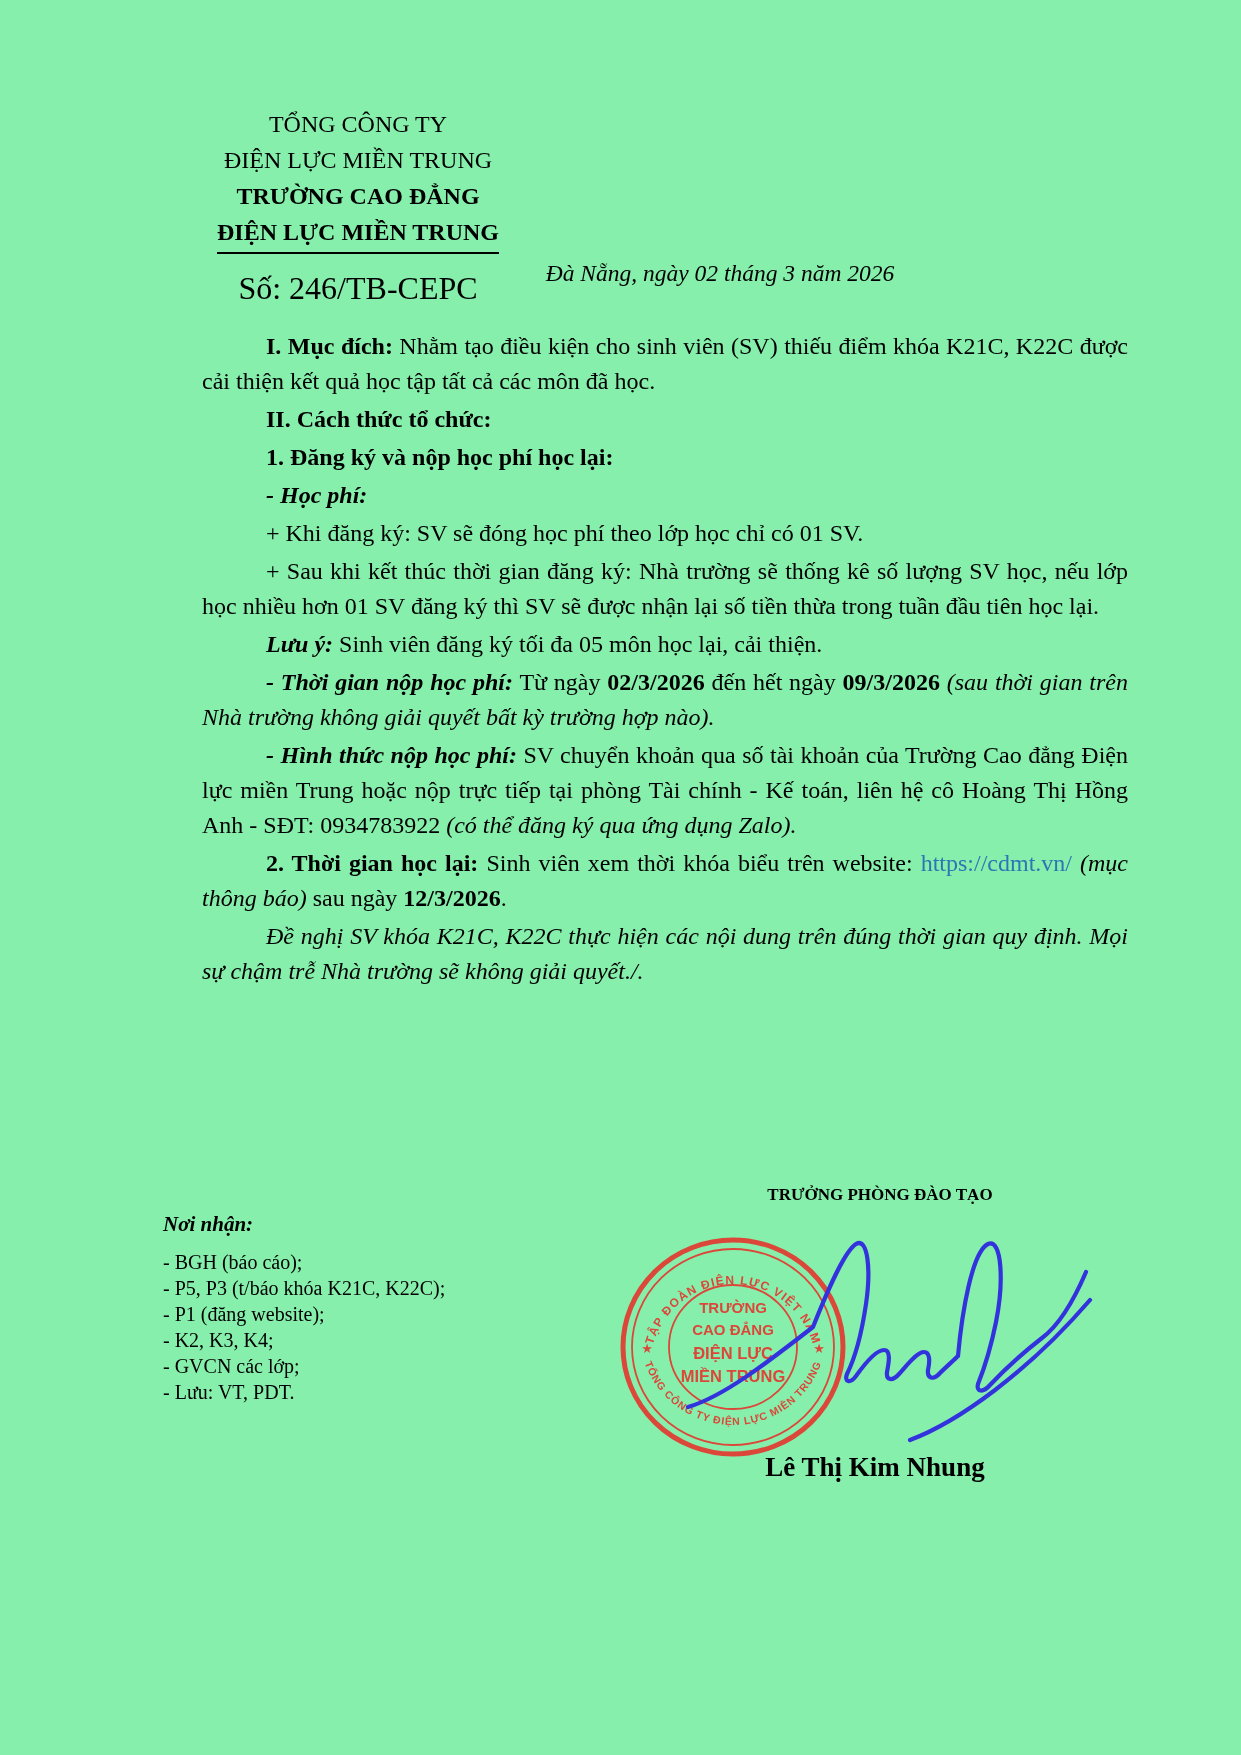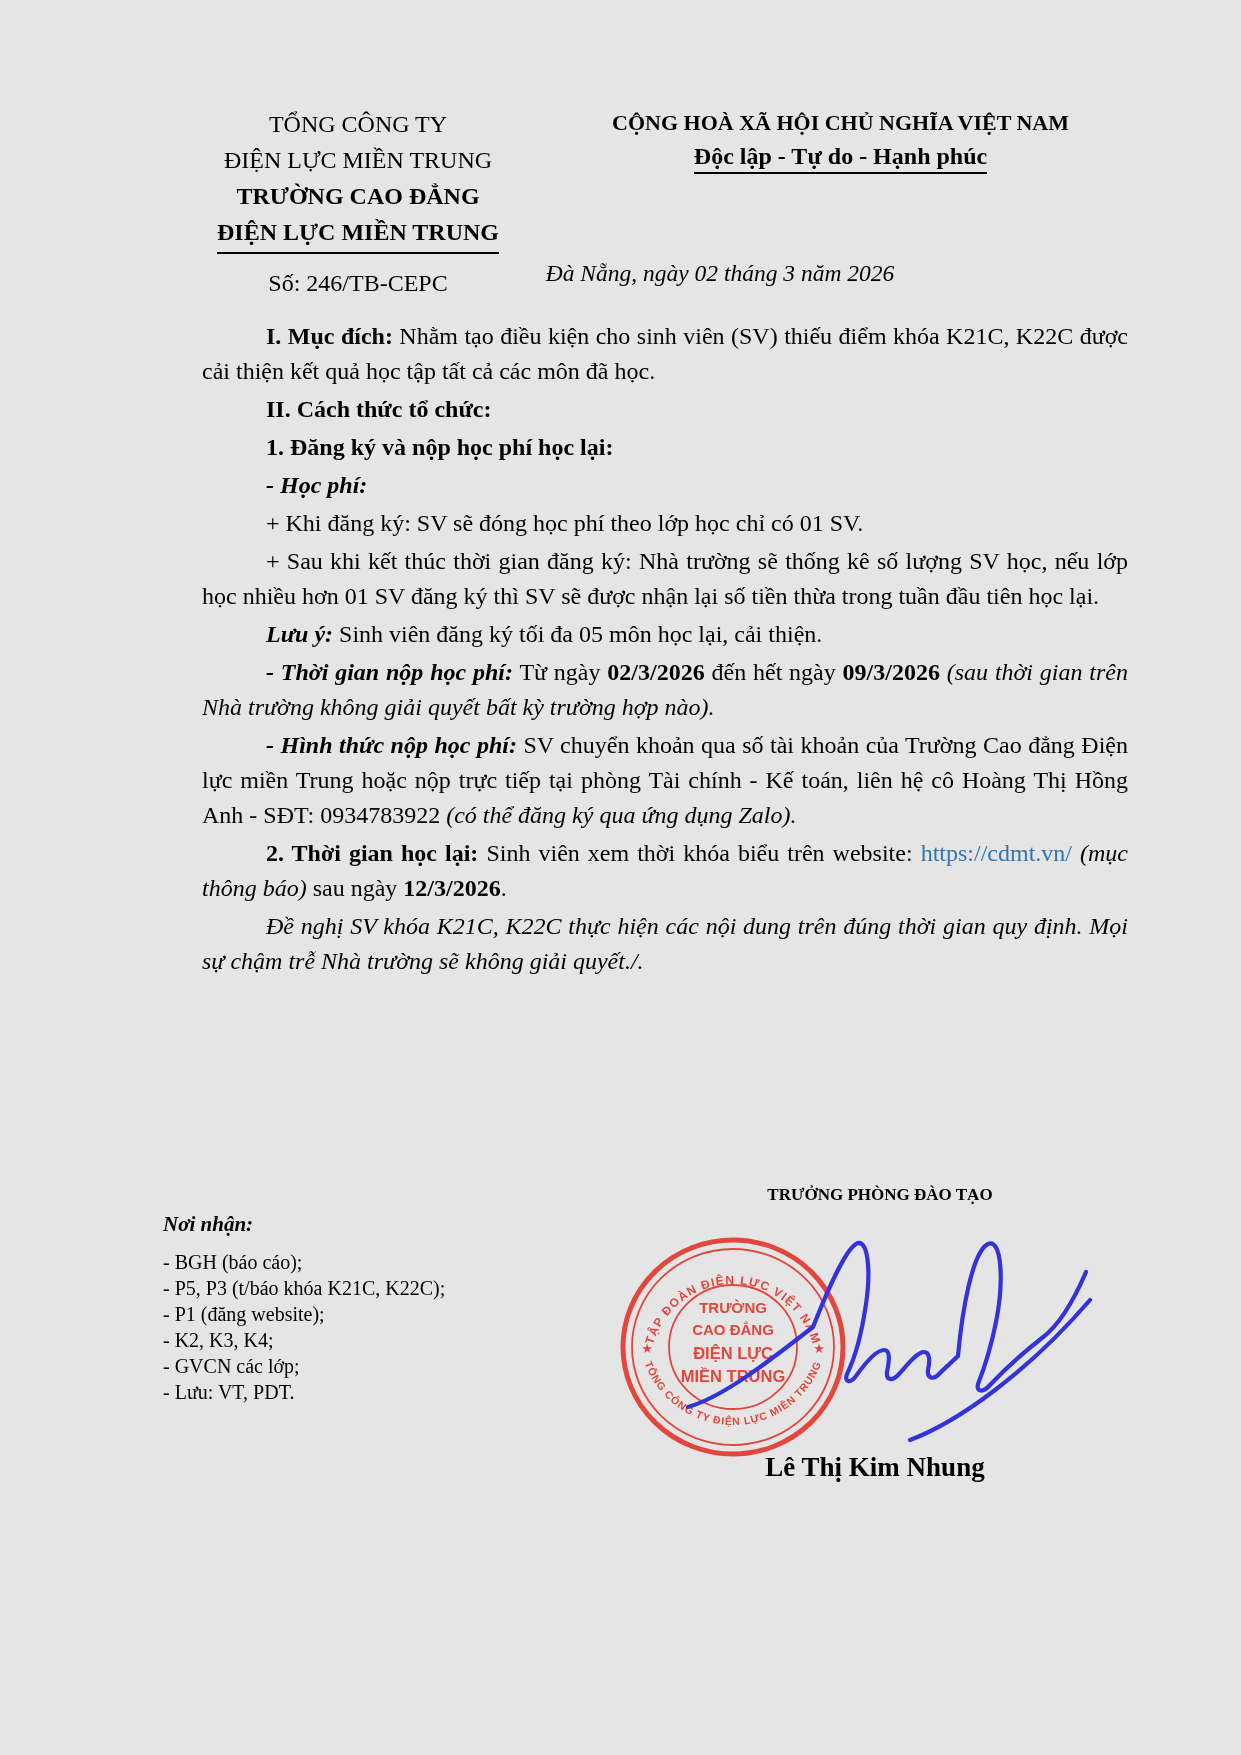--- a/index.html
+++ b/index.html
@@ -1,33 +1,33 @@
 <!DOCTYPE html>
 <html><head>
 <meta charset="utf-8">
 <style>
   html,body { margin:0; padding:0; background:#888; }
   .page {
     position:relative;
     width:1241px; height:1755px;
     margin:0 auto;
-    background:#e5e5e5;
+    background:#86efac;
     color:#000;
     font-family:"Liberation Serif","DejaVu Serif",serif;
     box-sizing:border-box;
     padding:106px 113px 0 163px;
     overflow:hidden;
   }
   
   .header { display:flex; }
   .header-left { width:390px; text-align:center; flex:0 0 auto; }
   .h-line { font-size:24px; line-height:36px; }
   .h-line.bold { font-weight:bold; }
   .u2 { display:inline-block; border-bottom:2px solid #000; padding-bottom:2px; }
-  .doc-number { font-size:24px; margin-top:16px; }
+  .doc-number { font-size:32px; margin-top:16px; }
   .header-right { flex:1 1 auto; text-align:center; }
   .nat1 { font-weight:bold; font-size:22px; line-height:33px; }
   .nat2 { font-weight:bold; font-size:24px; margin-top:4px; }
   .date-line {
     position:absolute; left:520px; top:260px; width:400px;
     text-align:center; font-style:italic; font-size:23.5px;
   }
   
   .title-block { text-align:center; margin-top:46px; }
   .doc-title { font-weight:bold; font-size:29px; line-height:38px; }
@@ -63,24 +63,20 @@
 
 <div class="page">
 
   <div class="header">
     <div class="header-left">
       <div class="h-line">TỔNG CÔNG TY</div>
       <div class="h-line">ĐIỆN LỰC MIỀN TRUNG</div>
       <div class="h-line bold">TRƯỜNG CAO ĐẲNG</div>
       <div class="h-line bold"><span class="u2">ĐIỆN LỰC MIỀN TRUNG</span></div>
       <div class="doc-number">Số: 246/TB-CEPC</div>
-    </div>
-    <div class="header-right">
-      <div class="nat1">CỘNG HOÀ XÃ HỘI CHỦ NGHĨA VIỆT NAM</div>
-      <div class="nat2"><span class="u2">Độc lập - Tự do - Hạnh phúc</span></div>
     </div>
   </div>
   <div class="date-line">Đà Nẵng, ngày 02 tháng 3 năm 2026</div>
 
 
   <div class="body">
     <p><b>I. Mục đích:</b><span> Nhằm tạo điều kiện cho sinh viên (SV) thiếu điểm khóa K21C, K22C được cải thiện kết quả học tập tất cả các môn đã học.</span></p>
     <p><b>II. Cách thức tổ chức:</b></p>
     <p><b>1. Đăng ký và nộp học phí học lại:</b></p>
     <p><b><i>- Học phí:</i></b></p>

